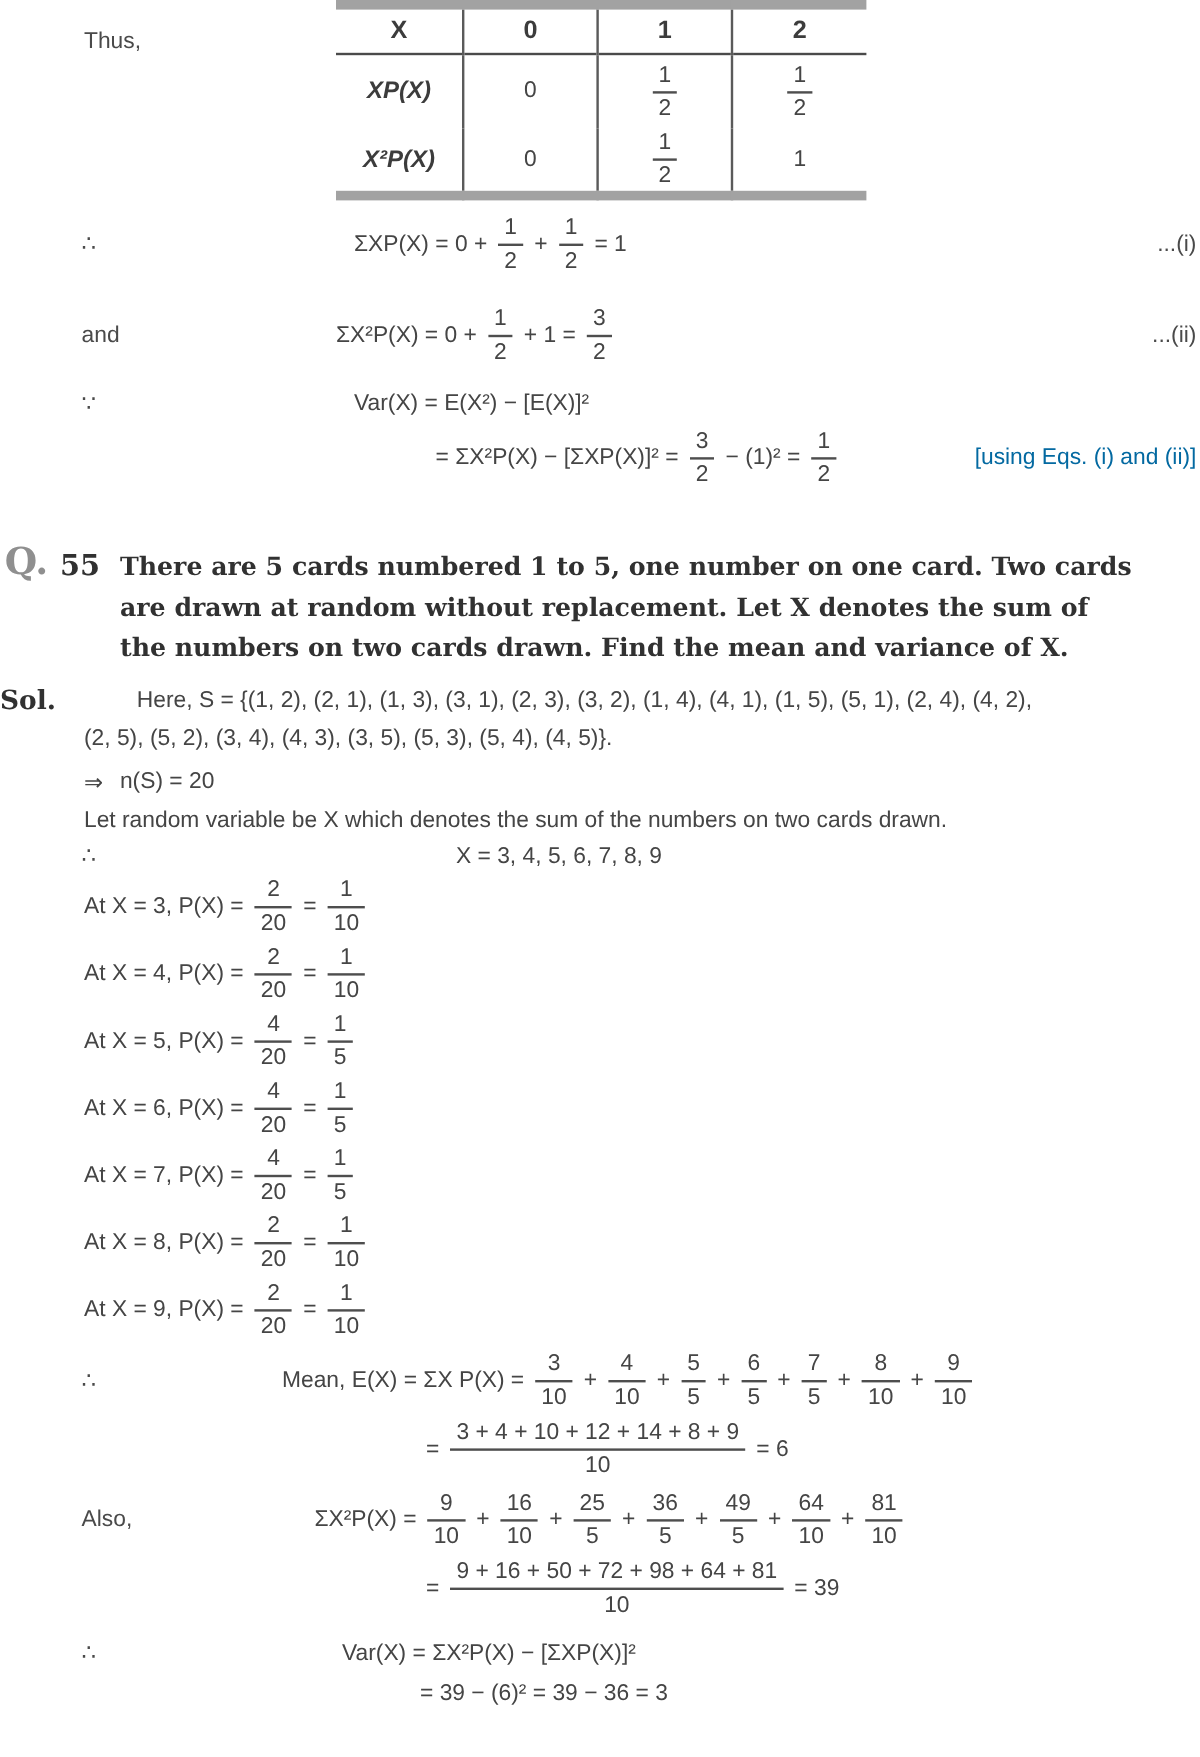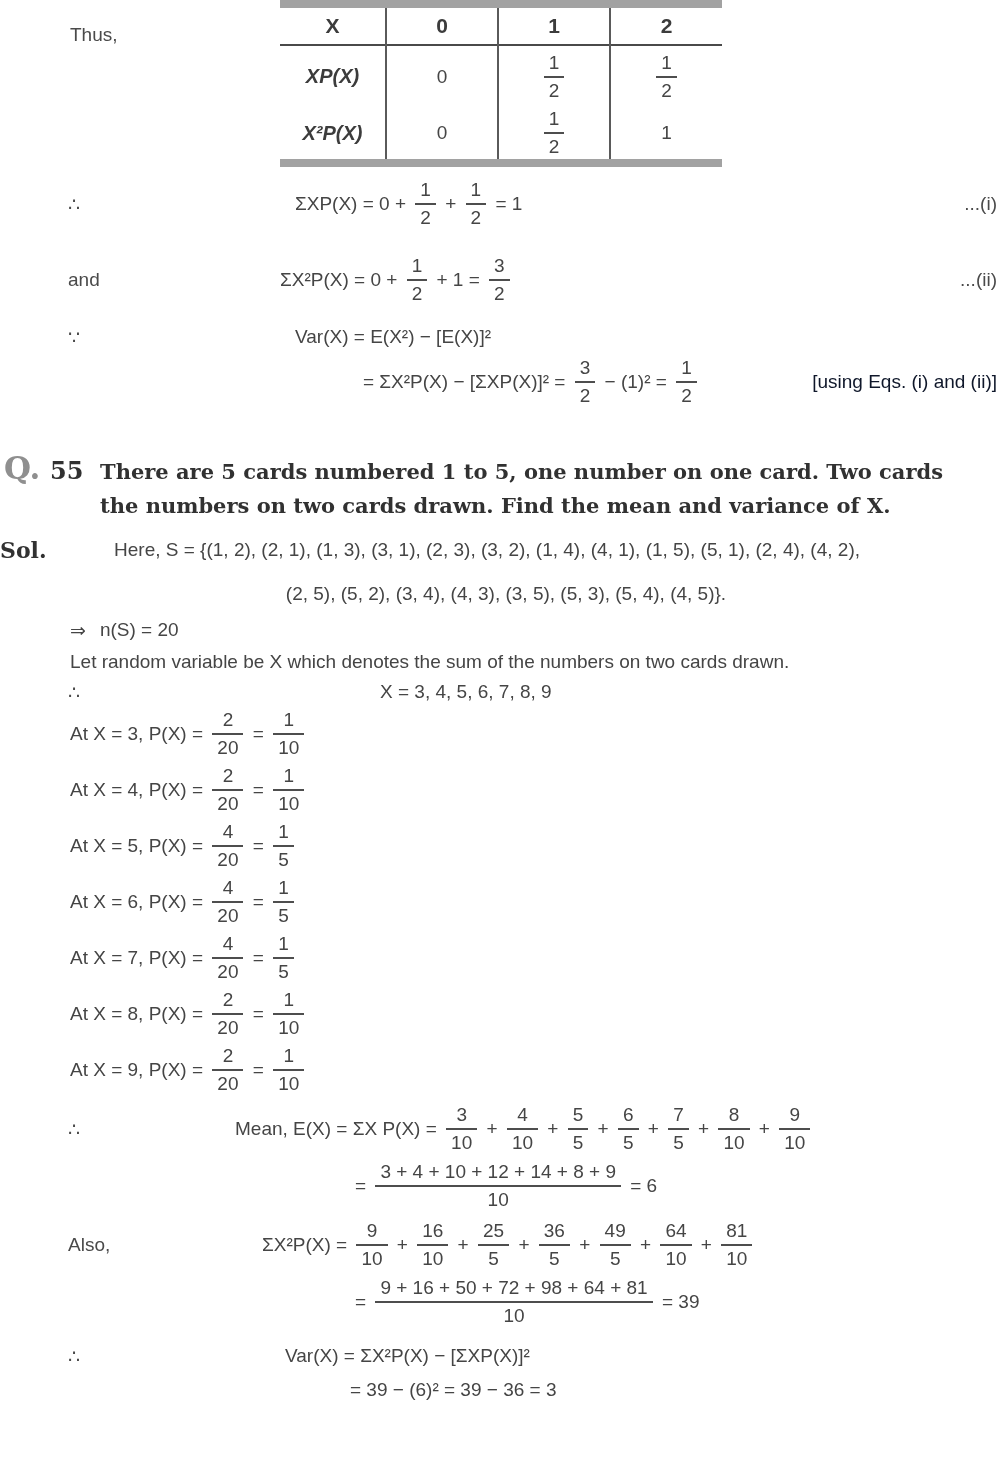--- a/index.html
+++ b/index.html
@@ -12,21 +12,21 @@
   
   .eq { display:flex; align-items:center; flex-wrap:nowrap; white-space:pre; }
   .mt { white-space:pre; }
   .frac { display:inline-block; vertical-align:middle; text-align:center; margin:0 4px; }
   .frac .num { display:block; padding:0 5px 2px; border-bottom:2px solid #4e4e4e; line-height:1.15; }
   .frac .den { display:block; padding:2px 5px 0; line-height:1.15; }
   
   .row { position:relative; width:1000px; display:flex; align-items:center; }
   .leftlab { position:absolute; left:68px; top:50%; transform:translateY(-50%); color:#4a4a4a; }
   .rightlab { position:absolute; right:3px; top:50%; transform:translateY(-50%); color:#4a4a4a; }
-  .note { position:absolute; right:3px; top:50%; transform:translateY(-50%); color:#0f172a; }
+  .note { position:absolute; right:3px; top:50%; transform:translateY(-50%); color:#0369a1; }
   
   .top { position:relative; padding-top:0; }
   .thus { position:absolute; left:70px; top:24px; color:#4a4a4a; }
   .ptable {
     margin-left:280px; width:442px; border-collapse:collapse;
     border-top:8px solid #a2a2a2; border-bottom:8px solid #a2a2a2;
   }
   .ptable th, .ptable td { text-align:center; vertical-align:middle; padding:0; }
   .ptable th { font-size:21px; font-weight:bold; color:#3c3c3c; height:36px; }
   .ptable thead tr { border-bottom:2px solid #4a4a4a; }
@@ -51,21 +51,21 @@
   .question { position:relative; margin-top:46px; font-family:"DejaVu Serif","Liberation Serif",serif; font-weight:bold; color:#313131; }
   .q-badge { position:absolute; left:4px; top:-5px; font-size:31px; color:#8f8f8f; }
   .q-num   { position:absolute; left:50px; top:1px; font-size:24px; }
   .q-lines { margin-left:100px; font-size:21px; line-height:1.62; }
   .q-line { white-space:nowrap; }
   
   .solrow { position:relative; width:860px; }
   .sol-label { position:absolute; left:0; top:-2px; font-family:"DejaVu Serif","Liberation Serif",serif; font-weight:bold; font-size:22px; color:#313131; }
   .sol1 { margin-top:16px; min-height:28px; }
   .sline { margin-left:38px; white-space:nowrap; font-size:19px;text-align:right; }
-  .sline2 { margin-left:70px; width:900px; text-align:center; padding-right:28px; box-sizing:border-box; min-height:28px; margin-top:16px; }
+  .sline2 { margin-left:70px; width:900px; text-align:left; padding-right:28px; box-sizing:border-box; min-height:28px; margin-top:4px; }
   .nsrow { margin-top:5px; min-height:28px; }
   .ns-arrow { margin-left:70px; margin-right:14px; }
   .rvrow { margin-top:4px; min-height:28px; }
   .xvrow { margin-top:2px; min-height:28px; }
   .atrow { margin-top:0; min-height:56px; }
   .meanrow1 { margin-top:4px; min-height:54px; }
   .meanrow2 { margin-top:2px; min-height:56px; }
   .alsorow1 { margin-top:4px; min-height:54px; }
   .alsorow2 { margin-top:2px; min-height:56px; }
   .varrow1 { margin-top:12px; min-height:28px; }
@@ -127,20 +127,21 @@
   <div class="row eqv2">
     <div class="eq ml363"><span class="mt">= ΣX²P(X) − [ΣXP(X)]² = </span><span class="frac"><span class="num">3</span><span class="den">2</span></span><span class="mt"> − (1)² = </span><span class="frac"><span class="num">1</span><span class="den">2</span></span></div>
     <span class="note">[using Eqs. (i) and (ii)]</span>
   </div>
 
   <div class="question">
     <span class="q-badge">Q.</span>
     <span class="q-num">55</span>
     <div class="q-lines">
       <div class="q-line">There are 5 cards numbered 1 to 5, one number on one card. Two cards</div>
+      <div class="q-line">are drawn at random without replacement. Let X denotes the sum of</div>
       <div class="q-line">the numbers on two cards drawn. Find the mean and variance of X.</div>
     </div>
   </div>
 
   <div class="solrow sol1">
     <span class="sol-label">Sol.</span>
     <div class="sline">Here, S = {(1, 2), (2, 1), (1, 3), (3, 1), (2, 3), (3, 2), (1, 4), (4, 1), (1, 5), (5, 1), (2, 4), (4, 2),</div>
   </div>
   <div class="solrow">
     <div class="sline2">(2, 5), (5, 2), (3, 4), (4, 3), (3, 5), (5, 3), (5, 4), (4, 5)}.</div>

